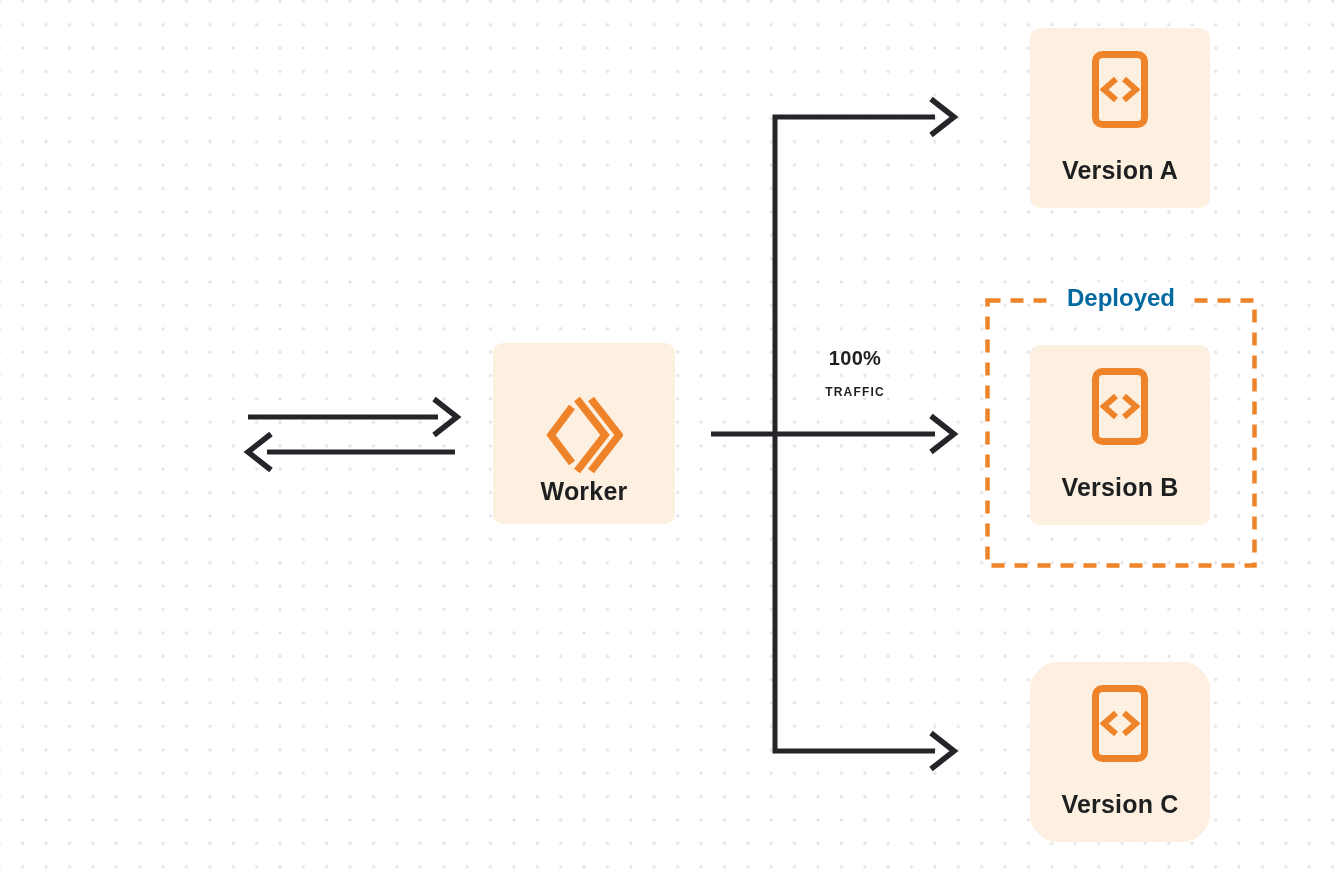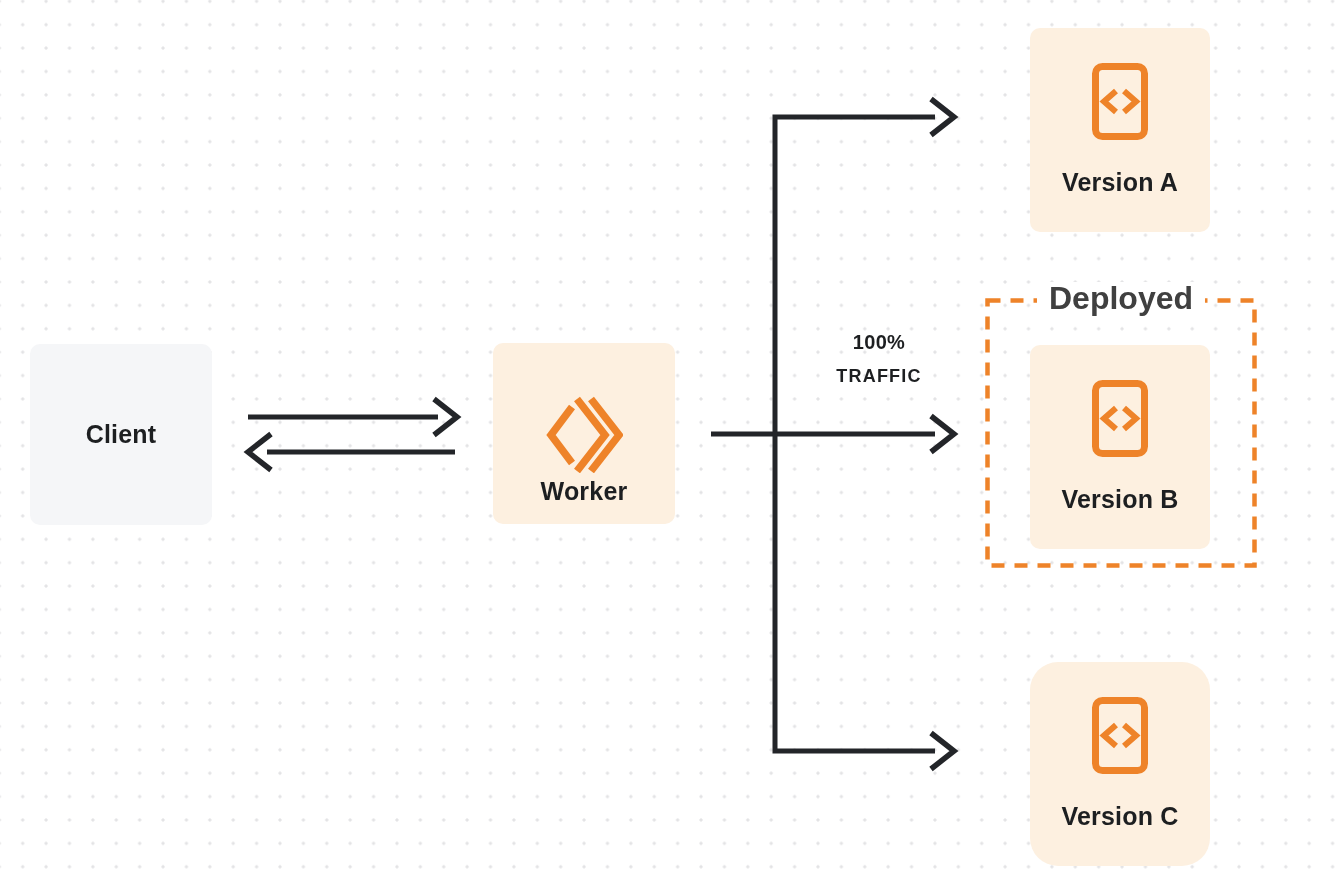--- a/index.html
+++ b/index.html
@@ -51,21 +51,21 @@
     left: 493px;
     top: 343px;
     width: 182px;
     height: 181px;
     background: #fdf0e0;
     gap: 4px;
     padding-top: 34px;
   }
   .version-node {
     width: 180px;
-    height: 204px;
+    height: 180px;
     background: #fdf0e0;
     gap: 28px;
     padding-top: 0;
   }
   .version-a { left: 1030px; top: 28px;  }
   .version-b { left: 1030px; top: 345px; }
   .version-c { left: 1030px; top: 662px; border-radius: 28px; }
   .icon-wrap {
     display: flex;
     align-items: center;
@@ -77,45 +77,44 @@
     top: 298px;
     width: 272px;
     height: 270px;
   }
   .deployed-label {
     position: absolute;
     top: -16px;
     left: 50%;
     transform: translateX(-50%);
     font-weight: 700;
-    font-size: 32px;
-    color: #404040;
+    font-size: 24px;
+    color: #0369a1;
     background: #ffffff;
     padding: 0 12px;
     white-space: nowrap;
     line-height: 32px;
   }
   .traffic-label {
     position: absolute;
     left: 777px;
-    top: 332px;
+    top: 348px;
     width: 156px;
     text-align: center;
     color: #1d1f21;
     font-weight: 700;
-    padding-left: 24px;
   }
   .traffic-line1 {
     font-size: 20px;
     line-height: 20px;
     margin-bottom: 15px;
     letter-spacing: 0.3px;
   }
   .traffic-line2 {
-    font-size: 18px;
+    font-size: 12px;
     line-height: 18px;
     letter-spacing: 1.2px;
   }
 </style>
 </head>
 <body>
 
 <div class="canvas">
 
   <svg class="connectors" width="1338" height="878" viewBox="0 0 1338 878" aria-hidden="true">
@@ -129,23 +128,20 @@
 
       <path d="M711,434 L935,434"></path>
       <path stroke-width="5.5" d="M931,416 L954,434 L931,452"></path>
 
       <path d="M935,117 L775,117 L775,751 L935,751"></path>
       <path stroke-width="5.5" d="M931,99 L954,117 L931,135"></path>
       <path stroke-width="5.5" d="M931,733 L954,751 L931,769"></path>
     </g>
   </svg>
 
-  <div class="node client-node">
-    <span class="node-label">Client</span>
-  </div>
 
   <div class="node worker-node">
     <span class="icon-wrap">
       <svg width="78" height="78" viewBox="0 0 78 78" fill="none">
         <g stroke="#ee8329" stroke-width="7.5" stroke-linejoin="miter" stroke-linecap="butt">
           <path d="M27,12 L6,40 L27,68"></path>
           <path d="M32,4 L60,40 L32,76"></path>
           <path d="M46,4 L74,40 L46,76"></path>
         </g>
       </svg>

